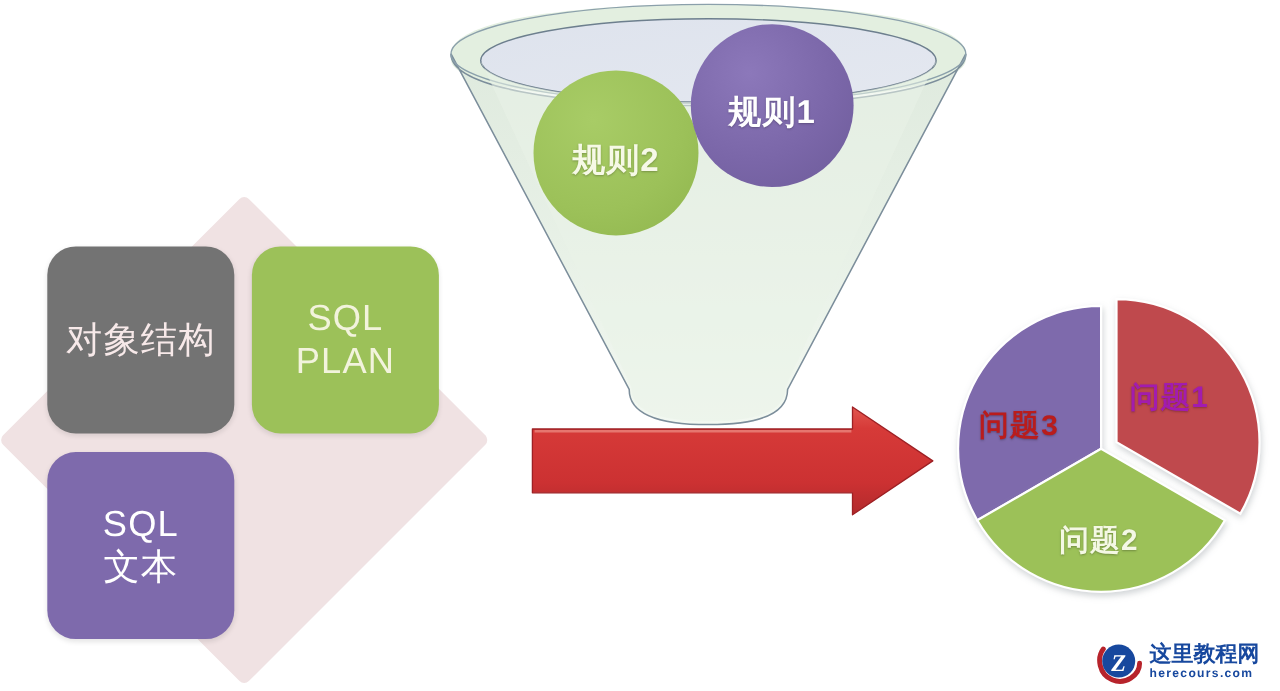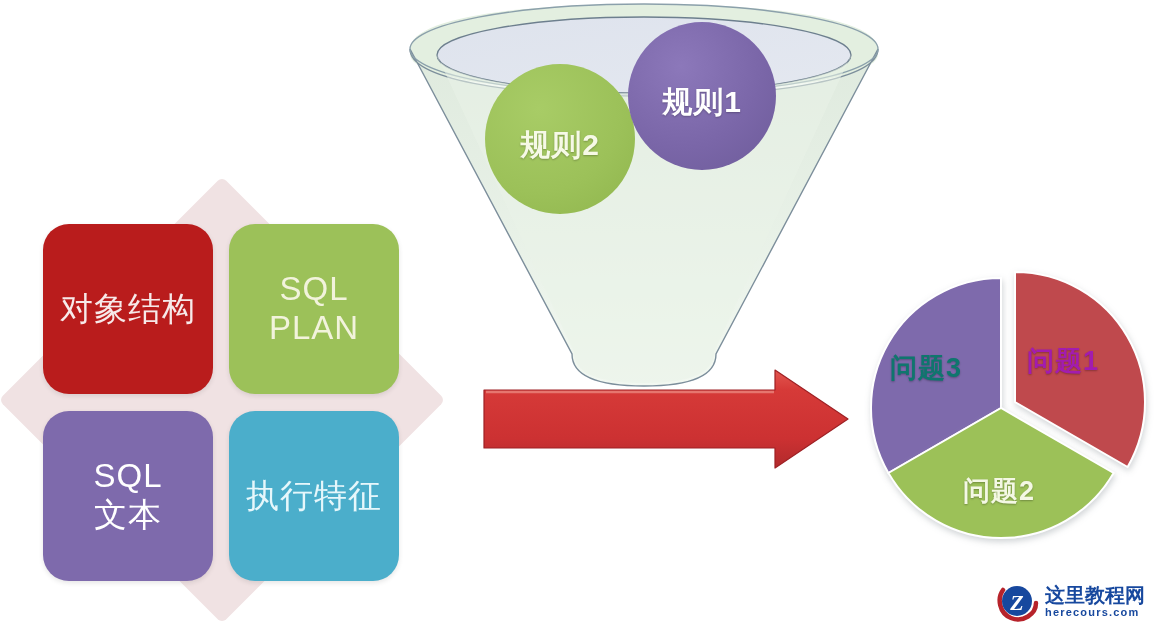--- a/index.html
+++ b/index.html
@@ -47,21 +47,21 @@
     text-align: center;
     line-height: 1.18;
     box-shadow: 0 2px 5px rgba(0,0,0,0.10);
   }
   .quad-label {
     font-size: 33px;
     font-weight: 400;
     letter-spacing: 1px;
     white-space: pre-line;
   }
-  #tile-0 { left: 43px;  top: 54px;  background:#b91c1c; }
+  #tile-0 { left: 43px;  top: 54px;  background:#737373; }
   #tile-1 { left: 229px; top: 54px;  background:#9cc159; }
   #tile-2 { left: 43px;  top: 241px; background:#7e6aac; }
   #tile-3 { left: 229px; top: 241px; background:#4baecb; }
   #tile-0 .quad-label { color:#f7e9e9; }
   #tile-1 .quad-label { color:#f2f3dc; }
   #tile-2 .quad-label { color:#ffffff; }
   #tile-3 .quad-label { color:#e6f7fb; }
 
   
   #funnel-group {
@@ -123,21 +123,21 @@
   .pie-text {
     position: absolute;
     font-size: 27px;
     font-weight: 700;
     letter-spacing: 1px;
     text-shadow: 0 1px 2px rgba(0,0,0,0.28);
     white-space: nowrap;
   }
   #pie-label-0 { left: 172px; top: 85px;  color:#a21caf; }
   #pie-label-1 { left: 108px; top: 215px; color:#f4f8e4; }
-  #pie-label-2 { left: 35px;  top: 92px; color:#0f766e; }
+  #pie-label-2 { left: 35px;  top: 110px; color:#b91c1c;font-family:Liberation Mono, monospace; }
 
   
   #watermark {
     position: absolute;
     left: 996px;
     top: 580px;
     width: 162px;
     height: 44px;
     display: flex;
     align-items: center;
@@ -185,23 +185,20 @@
     <div class="quad-tile" id="tile-1">
       <span class="quad-label">SQL
 PLAN</span>
     </div>
 
     <div class="quad-tile" id="tile-2">
       <span class="quad-label">SQL
 文本</span>
     </div>
 
-    <div class="quad-tile" id="tile-3">
-      <span class="quad-label">执行特征</span>
-    </div>
   </div>
 
   <div id="funnel-group">
 
     <svg id="funnel-svg" width="492" height="392" viewBox="0 0 492 392">
       <defs>
         <linearGradient id="funnelBodyGrad" x1="0" y1="0" x2="0" y2="1">
           <stop offset="0%" stop-color="#dfeade"></stop>
           <stop offset="55%" stop-color="#e8f1e7"></stop>
           <stop offset="100%" stop-color="#f2f8f1"></stop>

